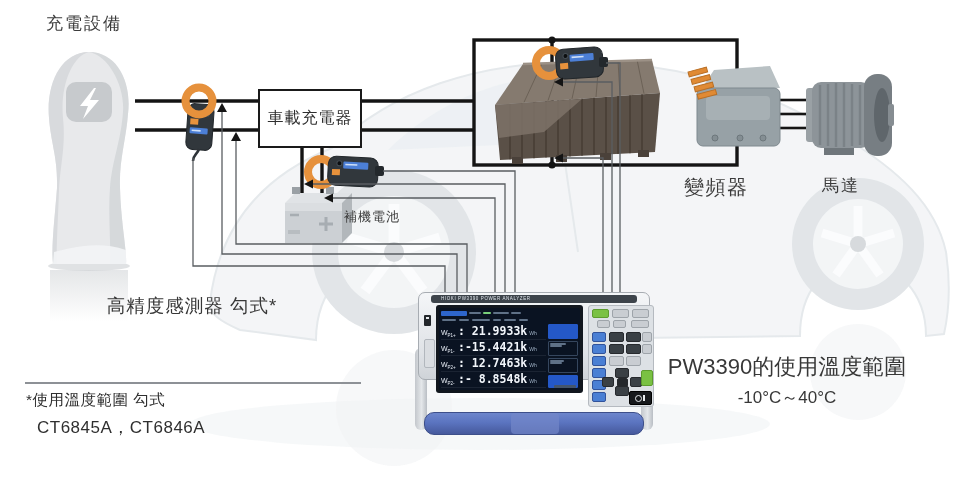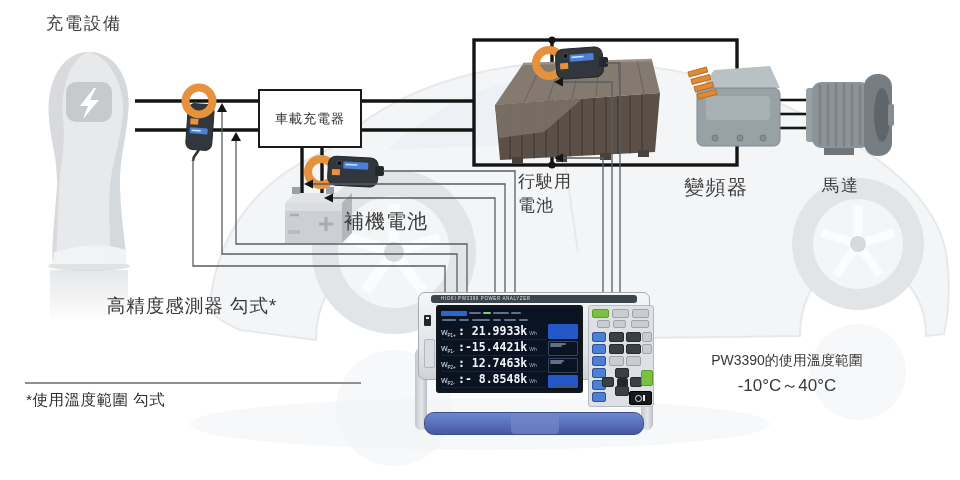--- a/index.html
+++ b/index.html
@@ -3,32 +3,32 @@
 <meta charset="utf-8">
 <style>
   html,body{margin:0;padding:0;background:#fff;}
   .stage{position:relative;width:960px;height:480px;background:#ffffff;overflow:hidden;
          font-family:"Liberation Sans","DejaVu Sans",sans-serif;-webkit-font-smoothing:antialiased;}
   .stage svg.art{position:absolute;left:0;top:0;z-index:1;}
   .lbl{position:absolute;z-index:3;color:#3b3b3b;white-space:nowrap;}
   
   .charger-box{position:absolute;left:258px;top:89px;width:104px;height:59px;background:#fff;
     border:2.5px solid #1a1a1a;box-sizing:border-box;display:flex;align-items:center;justify-content:center;
-    font-size:13px;letter-spacing:1px;color:#2e2e2e;z-index:3;font-family:Liberation Mono, monospace;}
+    font-size:16px;letter-spacing:1px;color:#2e2e2e;z-index:3;font-family:Liberation Mono, monospace;}
   
   .sensor-note{position:absolute;left:58px;top:293px;width:268px;text-align:center;z-index:3;color:#383838;}
   .sensor-note .n1{font-size:18.5px;letter-spacing:1px;text-align:center;}
   .sensor-note .n2{font-size:18px;letter-spacing:2px;margin-top:7px;}
   .sensor-note .n3{font-size:18px;margin-top:6px;}
   .divider{position:absolute;left:25px;top:382px;width:336px;height:2px;background:#8d9196;z-index:3;}
   .footnote{position:absolute;left:26px;top:390px;z-index:3;color:#2f2f2f;}
   .footnote .f1{font-size:15.5px;letter-spacing:.5px;}
   .footnote .f2,.footnote .f3{font-size:17px;margin-left:11px;margin-top:5px;letter-spacing:.5px;}
   .pw-note{position:absolute;left:662px;top:352px;width:250px;text-align:center;z-index:3;color:#383838;}
-  .pw-note .p1{font-size:14px;}
+  .pw-note .p1{font-size:22px;}
   .pw-note .p2{font-size:17px;margin-top:4px;}
   
   .analyzer{position:absolute;left:414px;top:292px;width:240px;height:146px;z-index:4;}
   .an-arm{position:absolute;top:56px;width:12px;height:82px;background:linear-gradient(90deg,#c3c7cc,#e4e7ea 55%,#b9bec4);border-radius:6px;z-index:0;}
   .an-arm.l{left:1px;} .an-arm.r{right:1px;}
   .an-body{position:absolute;left:4px;top:0;width:232px;height:88px;background:linear-gradient(#f4f6f8,#dfe2e6 70%,#cfd3d8);
     border:1px solid #a7acb2;border-radius:7px;box-sizing:border-box;z-index:1;}
   .an-strip{position:absolute;left:12px;right:12px;top:2px;height:8px;background:#3d444b;border-radius:3px;
     color:#dde3ea;font-size:4.5px;line-height:8px;padding-left:10px;letter-spacing:.6px;overflow:hidden;}
   .an-usb{position:absolute;left:5px;top:22px;width:7px;height:11px;background:#23272b;border-radius:1px;}
@@ -275,39 +275,36 @@
       <polygon points="324,198 333,193.5 333,202.5"></polygon>
     </g>
   </svg>
 
   <div class="lbl" style="left:46px;top:12px;font-size:17px;letter-spacing:2px;">充電設備</div>
 
   <div class="charger-box">
     <span>車載充電器</span>
   </div>
 
-  <div class="lbl" style="left:344px;top:208px;font-size:20px;letter-spacing:1px;">補機電池</div>
-
-  <div class="lbl" style="left:518px;top:170px;font-size:17px;letter-spacing:1px;line-height:1.4;">
-    <div>行駛用</div>
-    <div>電池</div>
-  </div>
+  <div class="lbl" style="left:344px;top:208px;font-size:13px;letter-spacing:1px;">補機電池</div>
+
 
   <div class="lbl" style="left:684px;top:174px;font-size:20px;letter-spacing:1.5px;">變頻器</div>
 
   <div class="lbl" style="left:822px;top:174px;font-size:17px;letter-spacing:2px;">馬達</div>
 
   <div class="sensor-note">
     <div class="n1">高精度感測器 勾式*</div>
   </div>
 
   <div class="divider"></div>
 
   <div class="footnote">
     <div class="f1">*使用溫度範圍 勾式</div>
+    <div class="f3">CT6845A，CT6846A</div>
   </div>
 
   <div class="pw-note">
     <div class="p1">PW3390的使用溫度範圍</div>
     <div class="p2">-10°C～40°C</div>
   </div>
 
   <div class="analyzer">
     <div class="an-arm l"></div>
     <div class="an-arm r"></div>

